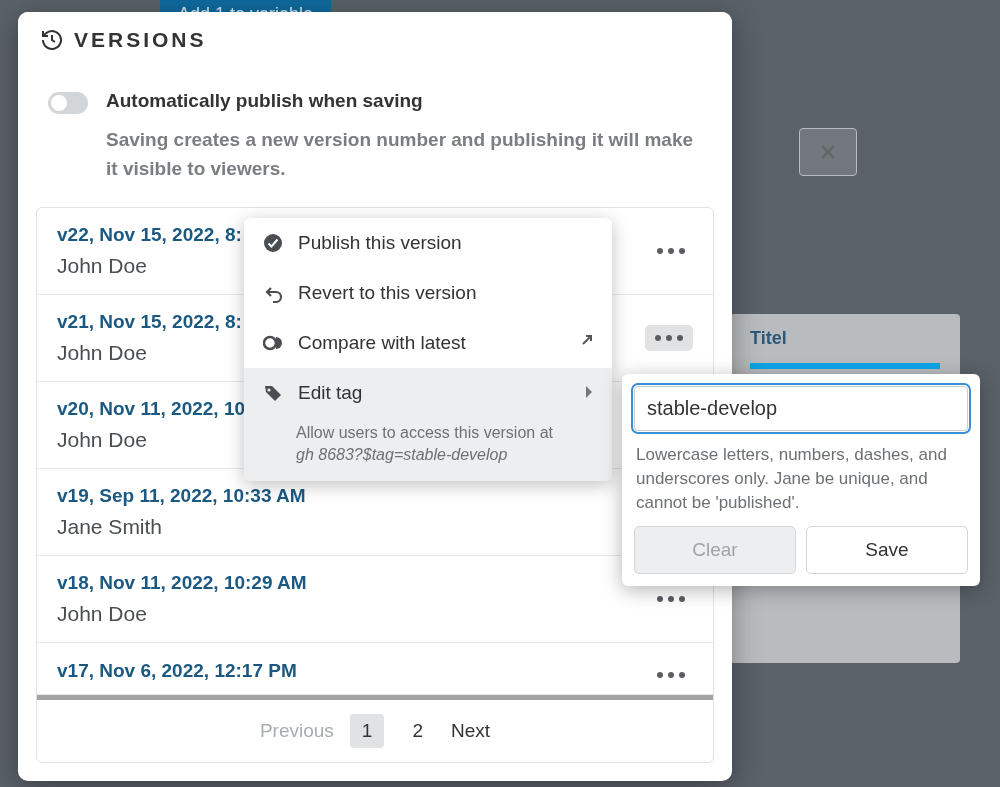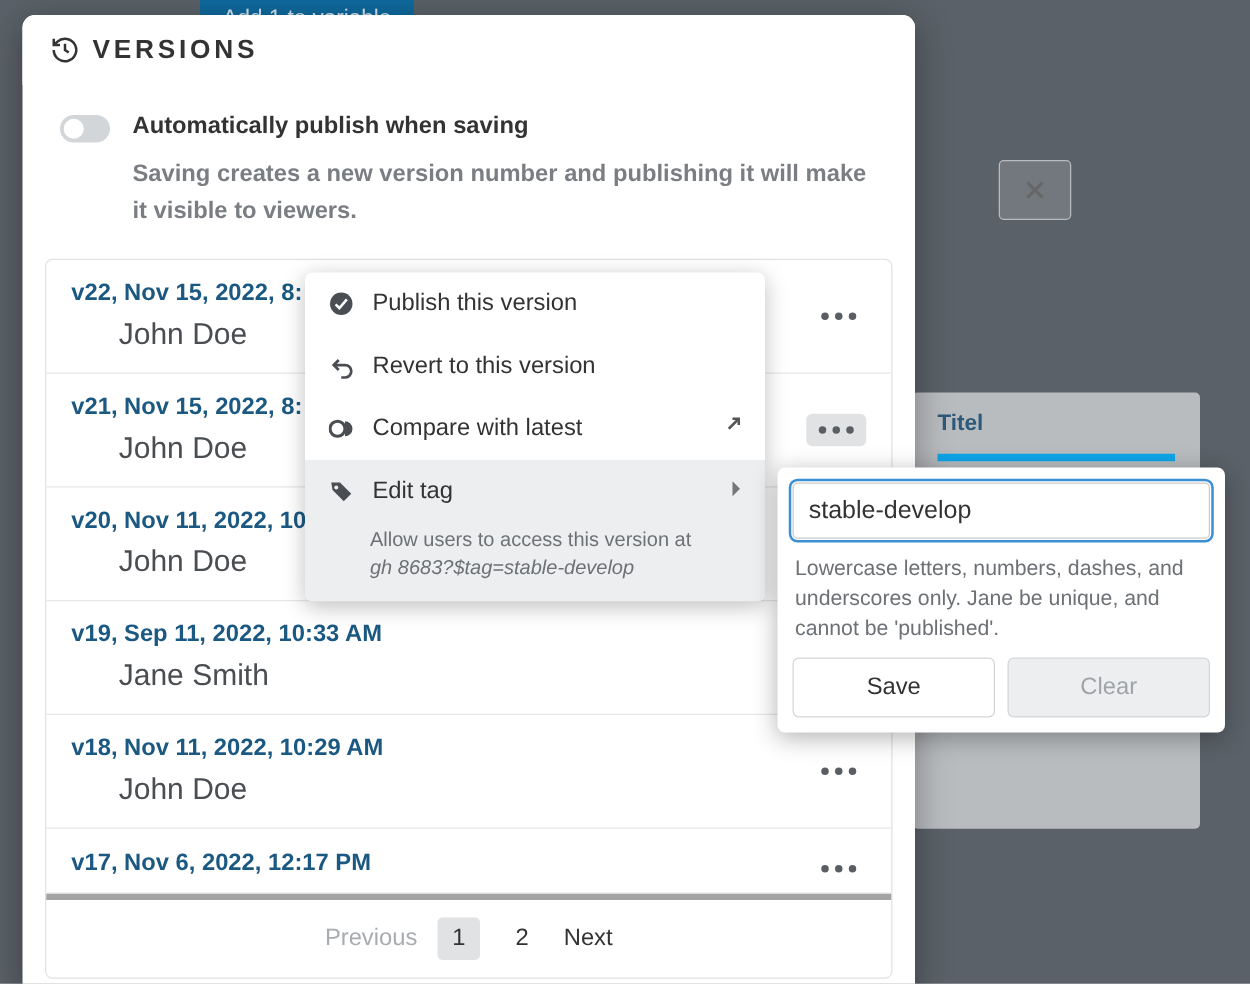--- a/index.html
+++ b/index.html
@@ -142,22 +142,21 @@
       border-bottom: none;
     }
     .version-info .version-title {
       color: #1b5982;
       font-weight: 600;
       font-size: 19px;
       margin-bottom: 8px;
     }
     .version-info .version-author {
       color: #4a4e52;
-      font-size: 24px;
-      margin-left: 38px;
+      font-size: 21px;
     }
     .more-dots {
       display: flex;
       gap: 5px;
       padding: 8px;
       cursor: pointer;
     }
     .more-dots span {
       width: 6px;
       height: 6px;
@@ -450,16 +449,16 @@
       </div>
     </div>
 
   </div>
 </div>
 
 <div class="tag-popup">
   <input class="tag-input" type="text" value="stable-develop" style="">
   <div class="tag-help">Lowercase letters, numbers, dashes, and underscores only. Jane be unique, and cannot be 'published'.</div>
   <div class="tag-buttons">
+    <button class="tag-btn clear">Clear</button>
     <button class="tag-btn save">Save</button>
-    <button class="tag-btn clear">Clear</button>
   </div>
 </div>
 
 </body></html>

